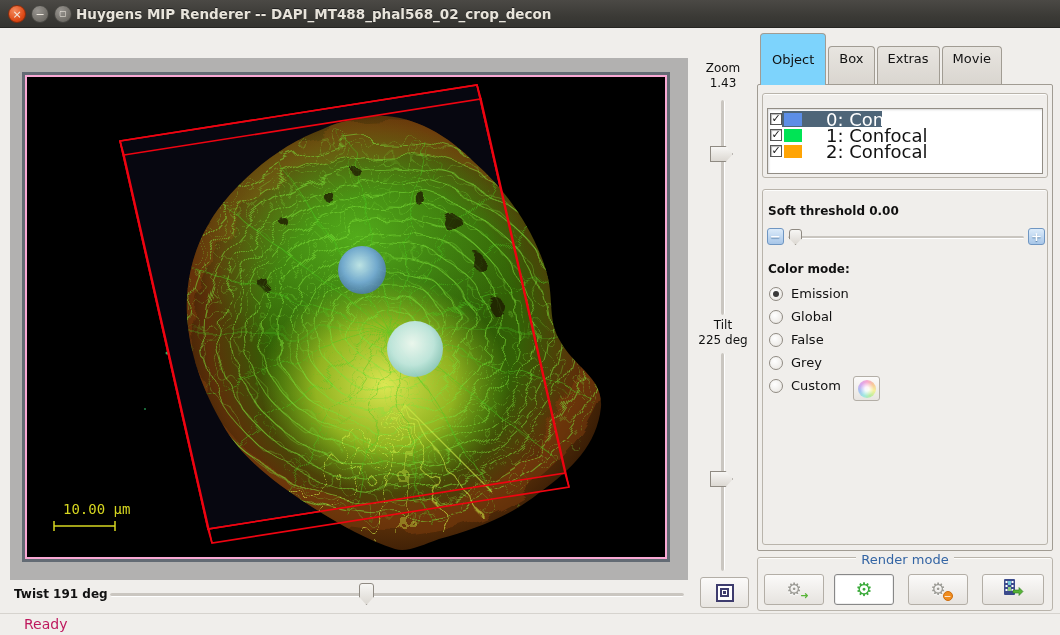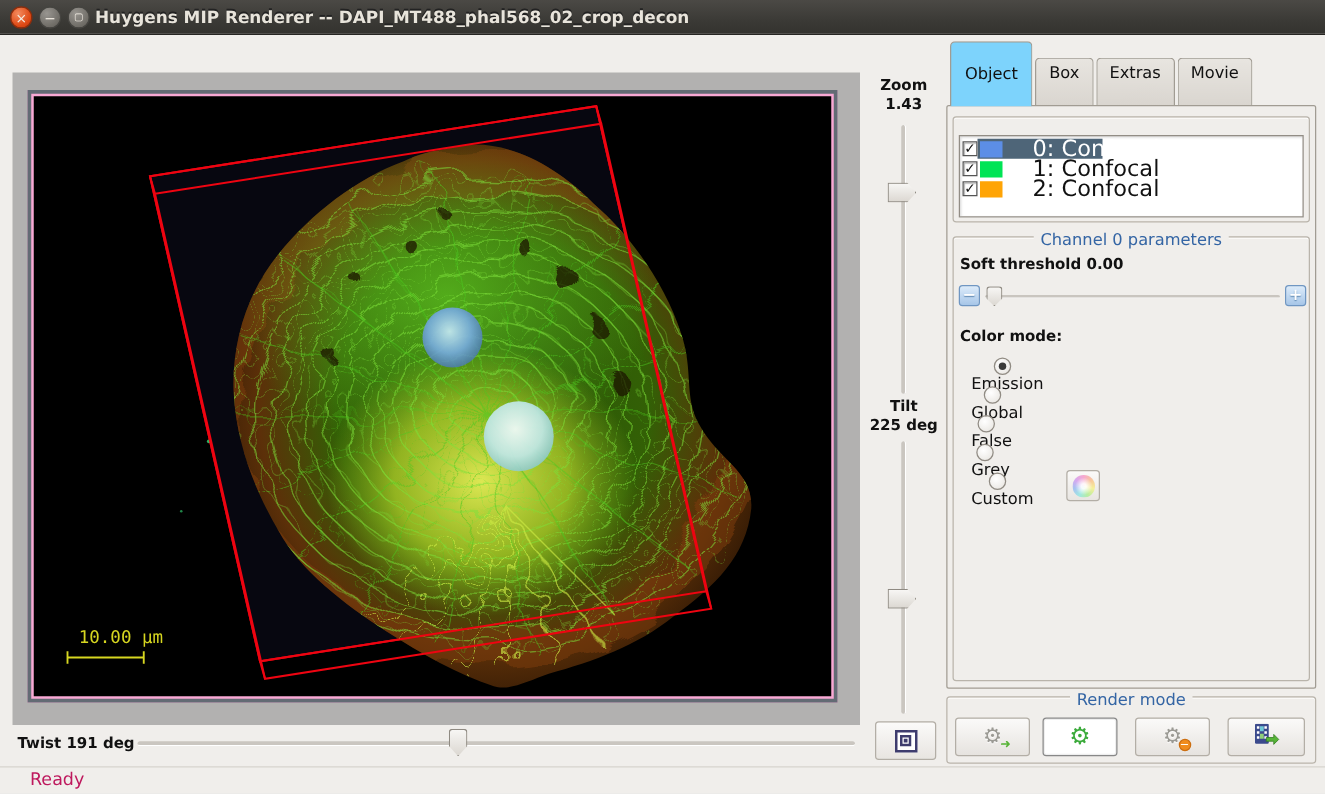--- a/index.html
+++ b/index.html
@@ -30,21 +30,21 @@
 
   
   .viewport { position:absolute; left:10px; top:58px; width:678px; height:522px; background:#b2b1b0; }
   .canvas-frame { position:absolute; left:12px; top:14px; width:648px; height:490px;
     border:3px solid #636b74; background:#f9a8d4; padding:2px; }
   .canvas { position:relative; width:638px; height:480px; background:#000; }
   .canvas svg { display:block; }
 
   
   .slider-col { position:absolute; left:690px; top:58px; width:66px; height:522px; }
-  .sc-label { position:absolute; width:66px; text-align:center; font-weight:bold; font-size:12px; color:#111; }
+  .sc-label { position:absolute; width:66px; text-align:center; font-weight:normal; font-size:12px; color:#111; }
   .vtrack { position:absolute; left:31px; width:4px; background:#cac6c0;
     border-right:1px solid #fff; border-radius:2px; }
   .vhandle { position:absolute; left:20px; width:23px; height:16px;
     background:linear-gradient(#f7f6f4,#dcd8d2); border:1px solid #8f8a82;
     clip-path:polygon(0 0, 68% 0, 100% 50%, 68% 100%, 0 100%); }
 
   .reset-btn { position:absolute; left:700px; top:577px; width:49px; height:31px;
     background:linear-gradient(#fbfaf9,#e8e5e1); border:1px solid #b3aea6; border-radius:3px;
     display:flex; align-items:center; justify-content:center; }
   .sq-icon { width:18px; height:18px; border:2px solid #3e3c6e; background:#fff;
@@ -99,21 +99,21 @@
     text-shadow:0 1px 1px #5580ab; }
   .pm-minus { left:0; }
   .pm-plus { right:0; }
   .h-track { position:absolute; left:21px; right:21px; top:8px; height:3px;
     background:#c9c5bf; border-bottom:1px solid #fff; border-radius:2px; }
   .h-handle { position:absolute; left:22px; top:1px; width:13px; height:16px;
     background:linear-gradient(#f7f6f4,#dcd8d2); border:1px solid #8f8a82;
     clip-path:polygon(0 0,100% 0,100% 60%,50% 100%,0 60%); border-radius:3px 3px 0 0; }
 
   .cmode-label { position:absolute; left:5px; top:72px; font-weight:bold; font-size:12px; color:#111; }
-  .radio-row { position:absolute; left:6px; display:flex; align-items:center;flex-direction:column; }
+  .radio-row { position:absolute; left:6px; display:flex; align-items:center; }
   .radio { width:14px; height:14px; border-radius:50%;
     background:radial-gradient(circle at 40% 35%, #ffffff, #e6e3de); border:1px solid #908b83;
     display:flex; align-items:center; justify-content:center; }
   .radio.checked::after { content:""; width:6px; height:6px; border-radius:50%; background:#3a3a3a; }
   .radio-label { margin-left:8px; font-size:13px; color:#111; }
   .custom-color-btn { position:absolute; left:90px; top:186px; width:27px; height:25px;
     background:linear-gradient(#fbfaf9,#e8e5e1); border:1px solid #b3aea6; border-radius:3px;
     display:flex; align-items:center; justify-content:center; }
   .color-wheel { width:18px; height:18px; border-radius:50%;
     background:
@@ -333,21 +333,20 @@
       </div>
       <div class="chan-row">
         <span class="cb"></span>
         <span class="swatch" style="background: rgb(255, 164, 5);"></span>
         <span class="chan-label">2: Confocal</span>
       </div>
     </div>
   </div>
 
   <div class="group g-params">
-    <div class="legend"><span>Channel 0 parameters</span></div>
     <div class="thresh-label">Soft threshold 0.00</div>
     <div class="hslider">
       <div class="pm-btn pm-minus">−</div>
       <div class="h-track"></div>
       <div class="h-handle"></div>
       <div class="pm-btn pm-plus">+</div>
     </div>
     <div class="cmode-label">Color mode:</div>
 
     <div class="radio-row" style="top:96px">

